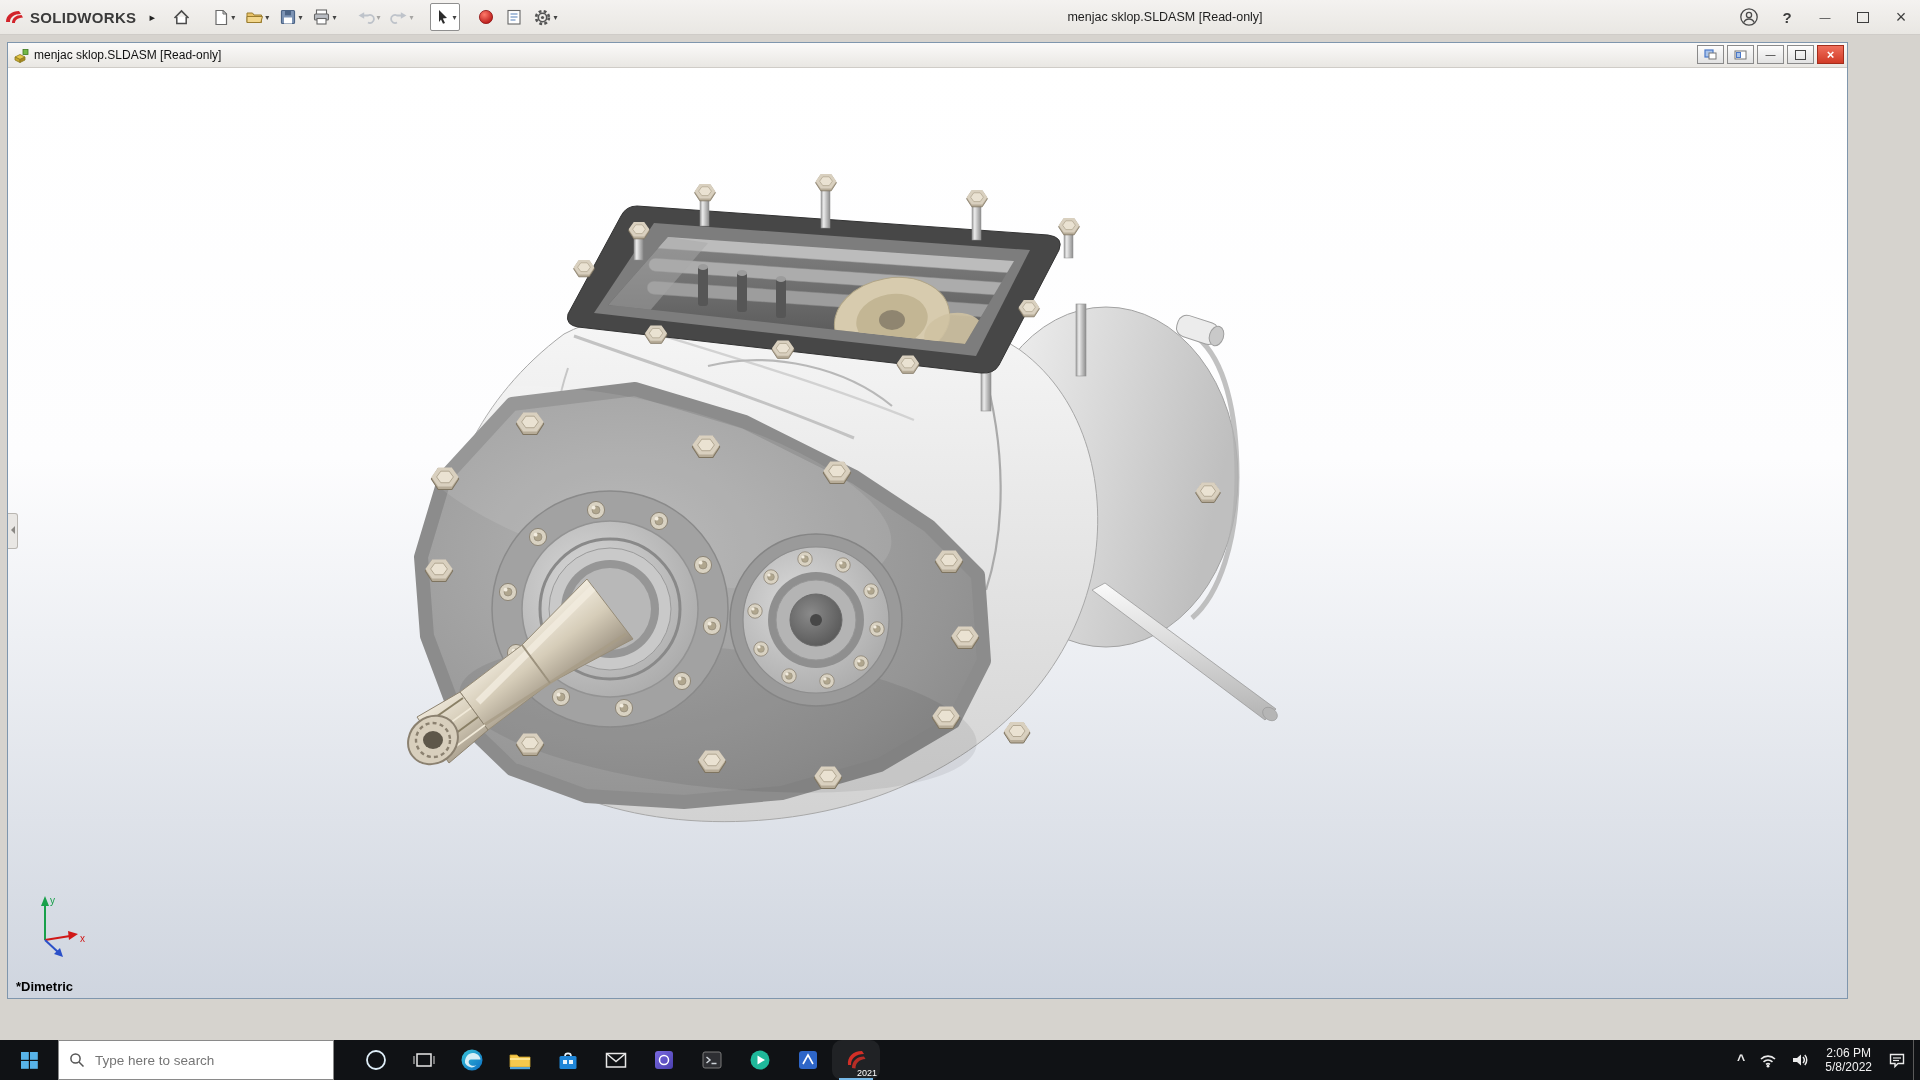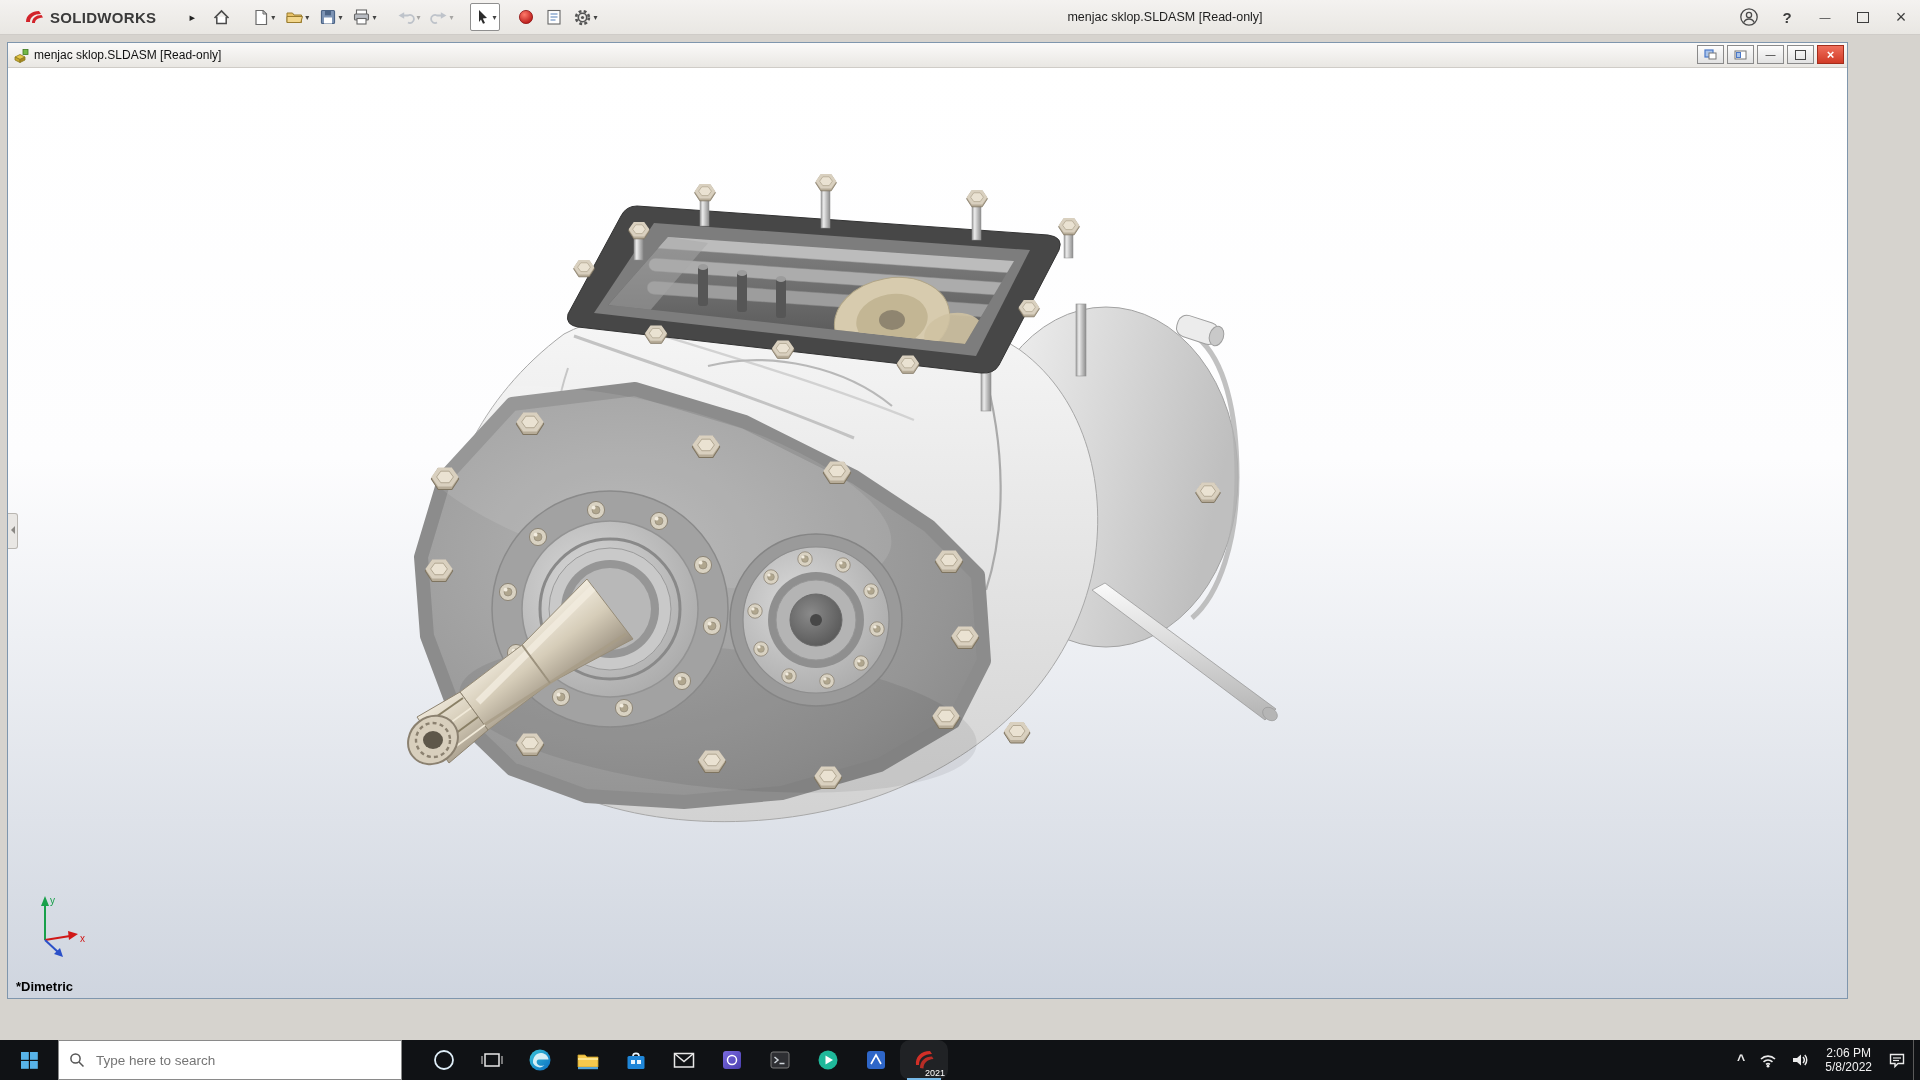--- a/index.html
+++ b/index.html
@@ -1,20 +1,20 @@
 <!DOCTYPE html>
 <html><head>
 <meta charset="utf-8">
 <style>
   html,body{margin:0;padding:0;background:#777;}
   .app{position:relative;width:1920px;height:1080px;overflow:hidden;background:#d6d3ce;font-family:"Liberation Sans",sans-serif;}
 
   
   .titlebar{position:absolute;top:0;left:0;width:1920px;height:34px;background:linear-gradient(#f4f2f0,#e9e7e3);border-bottom:1px solid #cfccc8;display:flex;align-items:center;}
-  .brand{display:flex;align-items:center;gap:6px;padding:0 24px;}
+  .brand{display:flex;align-items:center;gap:6px;padding:0 4px;}
   .brand-text{font-weight:800;font-size:15px;color:#3a3a3a;letter-spacing:.3px;}
   .flyout{width:24px;text-align:center;font-size:11px;color:#222;cursor:default;}
   .toolbar{display:flex;align-items:center;gap:2px;margin-left:4px;}
   .tbtn{display:flex;align-items:center;height:28px;padding:0 3px;border:1px solid transparent;border-radius:2px;background:none;}
   .tbtn .caret{font-size:8px;color:#444;margin-left:1px;}
   .tbtn.disabled{opacity:.42;}
   .tbtn.active{border-color:#8f8f8f;background:#fff;}
   .tb-sep{width:9px;}
   .titlebar-title{position:absolute;left:600px;right:190px;text-align:center;font-size:12.5px;color:#1d1d1d;}
   .win-controls{position:absolute;right:0;top:0;height:34px;display:flex;align-items:center;}
@@ -33,21 +33,21 @@
 
   .viewport{position:absolute;left:0;top:25px;right:0;bottom:0;background:linear-gradient(180deg,#ffffff 0%,#fdfdfe 42%,#cfd5df 100%);overflow:hidden;}
   .model-svg{position:absolute;left:0;top:0;width:100%;height:100%;}
   .view-label{position:absolute;left:8px;bottom:4px;font-size:13px;font-weight:700;color:#000;}
   .collapse-tab{position:absolute;left:0;top:445px;width:9px;height:34px;background:#e9e7e4;border:1px solid #b9b6b1;border-left:none;border-radius:0 3px 3px 0;}
   .collapse-tab i{display:block;margin:12px auto 0;width:0;height:0;border-top:4px solid transparent;border-bottom:4px solid transparent;border-right:4px solid #8a8884;}
 
   
   .taskbar{position:absolute;left:0;bottom:0;width:1920px;height:40px;background:#101215;display:flex;align-items:stretch;}
   .start{width:58px;display:flex;align-items:center;justify-content:center;}
-  .search{width:344px;background:#fff;border:1px solid #8a8a8a;box-sizing:border-box;display:flex;align-items:center;gap:9px;padding:0 10px;}
+  .search{width:276px;background:#fff;border:1px solid #8a8a8a;box-sizing:border-box;display:flex;align-items:center;gap:9px;padding:0 10px;}
   .search input{border:none;outline:none;background:transparent;font-size:13.5px;color:#444;width:240px;font-family:"Liberation Sans",sans-serif;}
   .tb-apps{display:flex;margin-left:18px;}
   .tb-app{width:48px;display:flex;align-items:center;justify-content:center;position:relative;border-radius:10px;}
   .tb-app.active{background:rgba(255,255,255,.07);}
   .tb-app.active::after{content:"";position:absolute;left:7px;right:7px;bottom:0;height:2px;background:#76b9e8;}
   .sw-badge{position:absolute;right:3px;bottom:2px;font-size:9px;color:#fff;}
   .tray{margin-left:auto;display:flex;align-items:stretch;}
   .tray-item{display:flex;align-items:center;justify-content:center;padding:0 7px;color:#e9e9e9;font-size:14px;}
   .clock{display:flex;flex-direction:column;align-items:center;justify-content:center;color:#f2f2f2;font-size:12px;line-height:14px;padding:0 9px;}
   .show-desktop{width:6px;border-left:1px solid #5a5a5a;}

